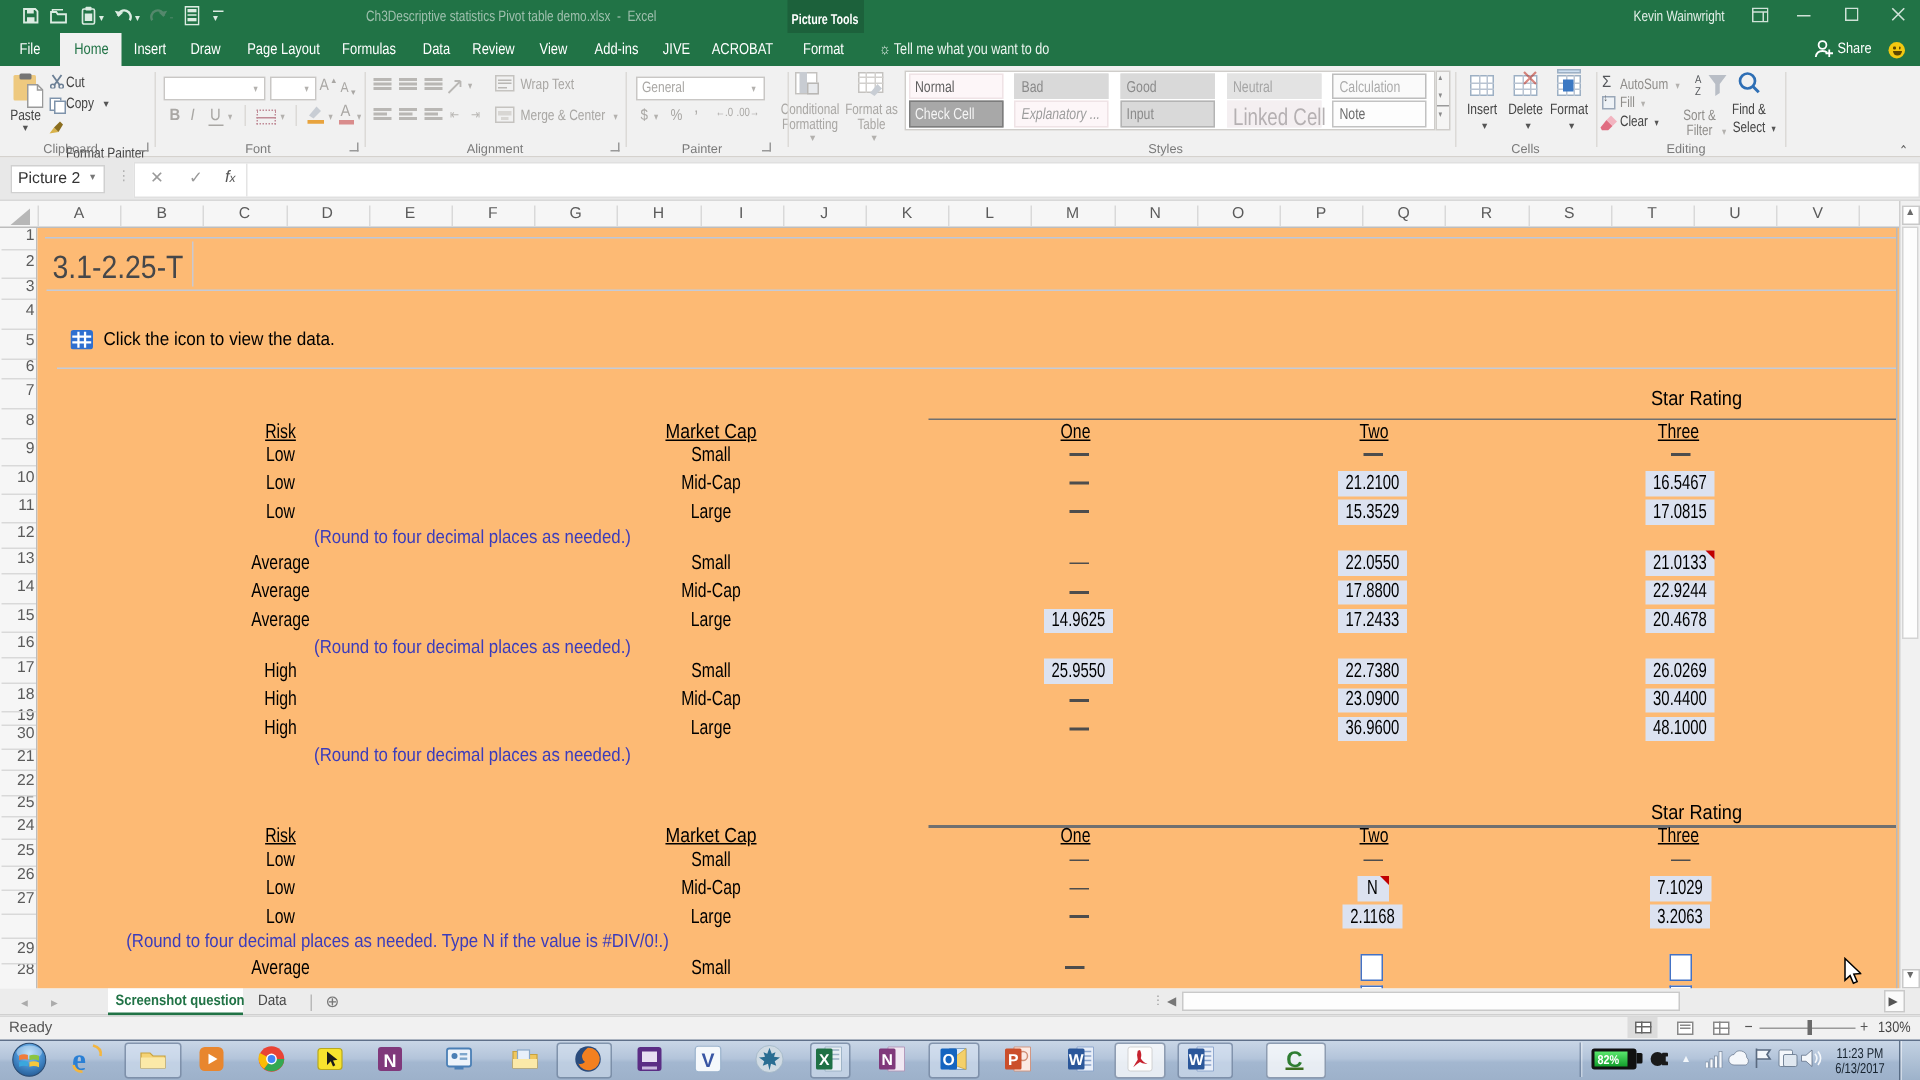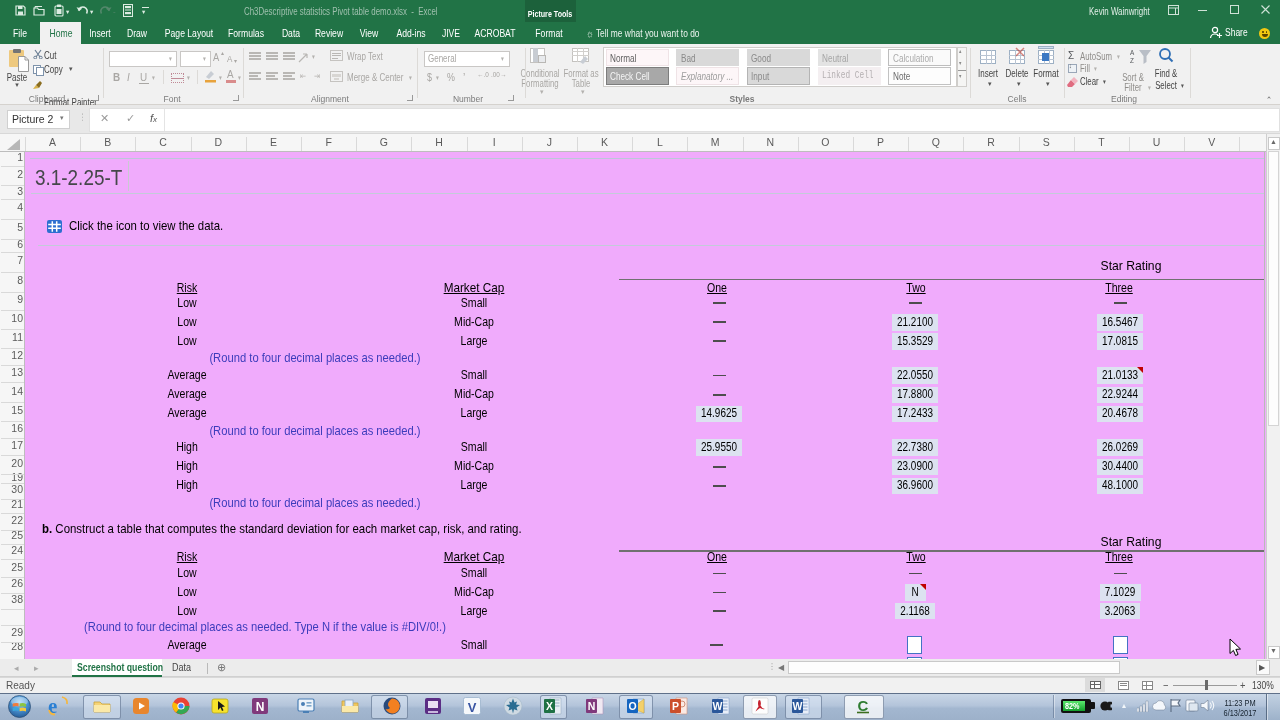--- a/index.html
+++ b/index.html
@@ -16,21 +16,21 @@
 
 #fbar{left:0;top:105px;width:1280px;height:29px;background:#e8e8e8;border-bottom:1px solid #d8d8d8;box-sizing:border-box;}
 
 #colhdr{left:0;top:134px;width:1266px;height:18px;background:#f6f6f6;border-bottom:1px solid #bdbdbd;box-sizing:border-box;}
 .chl{position:absolute;top:2px;font-size:10.5px;color:#5b5b5b;transform:translateX(-50%);}
 .cvl{position:absolute;top:3px;width:1px;height:14px;background:#d9d9d9;}
 #rowhdr{left:0;top:152px;width:25px;height:507px;background:#f6f6f6;border-right:1px solid #bdbdbd;box-sizing:border-box;}
 .rhl{position:absolute;left:0;width:23px;text-align:right;font-size:10.5px;color:#5b5b5b;}
 .rhsep{position:absolute;left:1px;width:23px;height:1px;background:#d9d9d9;}
 
-#sheet{left:25px;top:152px;width:1241px;height:507px;background:#f0abfc;overflow:hidden;}
+#sheet{left:25px;top:152px;width:1241px;height:507px;background:#fdba74;overflow:hidden;}
 .abox{position:absolute;background:#dce2f0;}
 .hline{position:absolute;height:1px;}
 
 #tabbar{left:0;top:659px;width:1280px;height:18px;background:#ececec;border-bottom:1px solid #d0d0d0;box-sizing:border-box;}
 #statusbar{left:0;top:677px;width:1280px;height:16px;background:#f1f1f1;border-top:1px solid #d8d8d8;box-sizing:border-box;}
 #taskbar{left:0;top:693px;width:1280px;height:27px;background:linear-gradient(#c9d6e6 0%,#b3c4da 45%,#a3b7d0 55%,#9db1ca 100%);border-top:1px solid #5f7089;box-sizing:border-box;}
 </style></head>
 <body>
 <div id="app">
 
@@ -238,21 +238,21 @@
 <div class="t" style="left:822.1px;top:51.5px;font-size:10.5px;color:#a5a5a5;"><span class="sx" style="transform:scaleX(0.78);">Neutral</span></div>
 <div class="ab" style="left:888.3px;top:48.5px;width:63px;height:17.5px;background:#fafafa;border:1px solid #bdbdbd;box-sizing:border-box;"></div>
 <div class="t" style="left:892.8px;top:51.5px;font-size:10.5px;color:#ababab;"><span class="sx" style="transform:scaleX(0.78);">Calculation</span></div>
 <div class="ab" style="left:605.5px;top:67.1px;width:63px;height:17.5px;background:#a8a8a8;border:1px solid #7d7d7d;box-sizing:border-box;"></div>
 <div class="t" style="left:610.0px;top:70.1px;font-size:10.5px;color:#f5f5f5;"><span class="sx" style="transform:scaleX(0.78);">Check Cell</span></div>
 <div class="ab" style="left:676.2px;top:67.1px;width:63px;height:17.5px;background:#fdf6f8;border:1px solid #efe3e6;box-sizing:border-box;"></div>
 <div class="t" style="left:680.7px;top:70.1px;font-size:10.5px;color:#9d9d9d;font-style:italic;"><span class="sx" style="transform:scaleX(0.78);">Explanatory ...</span></div>
 <div class="ab" style="left:746.9px;top:67.1px;width:63px;height:17.5px;background:#d9d9d9;border:1px solid #b4b4b4;box-sizing:border-box;"></div>
 <div class="t" style="left:751.4px;top:70.1px;font-size:10.5px;color:#8a8a8a;"><span class="sx" style="transform:scaleX(0.78);">Input</span></div>
 <div class="ab" style="left:817.6px;top:67.1px;width:63px;height:17.5px;background:#f4eff1;border:1px solid #f4eff1;box-sizing:border-box;"></div>
-<div class="t" style="left:822.1px;top:70.1px;font-size:10px;color:#b5b0b2;font-family:Liberation Mono, monospace;"><span class="sx" style="transform:scaleX(0.78);">Linked Cell</span></div>
+<div class="t" style="left:822.1px;top:70.1px;font-size:16px;color:#b5b0b2;"><span class="sx" style="transform:scaleX(0.78);">Linked Cell</span></div>
 <div class="ab" style="left:888.3px;top:67.1px;width:63px;height:17.5px;background:#fdfdfd;border:1px solid #c2c2c2;box-sizing:border-box;"></div>
 <div class="t" style="left:892.8px;top:70.1px;font-size:10.5px;color:#6b6b6b;"><span class="sx" style="transform:scaleX(0.78);">Note</span></div>
 <div class="ab" style="left:957px;top:47px;width:10px;height:40px;background:#f5f5f4;border:1px solid #cfcdca;box-sizing:border-box;"></div>
 <div class="t" style="left:959px;top:47px;font-size:6px;color:#8a8a8a;"><span class="sx" style="transform:scaleX(0.8);">▴</span></div>
 <div class="t" style="left:959px;top:59px;font-size:6px;color:#8a8a8a;"><span class="sx" style="transform:scaleX(0.8);">▾</span></div>
 <div class="t" style="left:959px;top:72px;font-size:6px;color:#8a8a8a;"><span class="sx" style="transform:scaleX(0.8);">▾</span></div>
 <div class="ab" style="left:958px;top:70px;width:8px;height:1px;background:#9a9a9a;"></div>
 <div class="ab" style="left:980px;top:50px;width:16px;height:14px;border:1px solid #9db0c4;box-sizing:border-box;background:#fff;"></div>
 <div class="ab" style="left:980px;top:54.5px;width:16px;height:1px;background:#b9c4d2;"></div>
 <div class="ab" style="left:980px;top:59px;width:16px;height:1px;background:#b9c4d2;"></div>
@@ -313,22 +313,22 @@
 <div class="gsep" style="left:103px;"></div>
 <div class="gsep" style="left:243px;"></div>
 <div class="gsep" style="left:417px;"></div>
 <div class="gsep" style="left:525px;"></div>
 <div class="gsep" style="left:970px;"></div>
 <div class="gsep" style="left:1064px;"></div>
 <div class="gsep" style="left:1190px;"></div>
 <div class="glabel" style="left:47px;">Clipboard</div>
 <div class="glabel" style="left:172px;">Font</div>
 <div class="glabel" style="left:330px;">Alignment</div>
-<div class="glabel" style="left:468px;">Number</div>
-<div class="glabel" style="left:742px;font-weight:bold;">Styles</div>
+<div class="glabel" style="left:468px;">Painter</div>
+<div class="glabel" style="left:777px;">Styles</div>
 <div class="glabel" style="left:1017px;">Cells</div>
 <div class="glabel" style="left:1124px;">Editing</div>
 
 <div class="ab" id="fbar"></div>
 <div class="ab" style="left:7px;top:110px;width:63px;height:19px;background:#fff;border:1px solid #d0d0d0;box-sizing:border-box;"></div>
 <div class="t" style="left:12px;top:113px;font-size:10.5px;color:#333;">Picture 2</div>
 <div class="t" style="left:60px;top:114px;font-size:7px;color:#777;">▾</div>
 <div class="ab" style="left:89px;top:108px;width:1191px;height:24px;background:#fff;border:1px solid #e0e0e0;box-sizing:border-box;"></div>
 <div class="t" style="left:78px;top:112px;font-size:9px;color:#b0b0b0;">⋮</div>
 <div class="t" style="left:100px;top:112px;font-size:11px;color:#9a9a9a;">✕</div>
@@ -397,30 +397,30 @@
 <div class="rhl" style="top:122.3px;">8</div>
 <div class="rhl" style="top:141.2px;">9</div>
 <div class="rhl" style="top:159.8px;">10</div>
 <div class="rhl" style="top:178.9px;">11</div>
 <div class="rhl" style="top:197.1px;">12</div>
 <div class="rhl" style="top:214.2px;">13</div>
 <div class="rhl" style="top:232.5px;">14</div>
 <div class="rhl" style="top:251.6px;">15</div>
 <div class="rhl" style="top:269.6px;">16</div>
 <div class="rhl" style="top:286.8px;">17</div>
-<div class="rhl" style="top:304.9px;">20</div>
+<div class="rhl" style="top:304.9px;">18</div>
 <div class="rhl" style="top:319.1px;">19</div>
 <div class="rhl" style="top:331.4px;">30</div>
 <div class="rhl" style="top:346.4px;">21</div>
 <div class="rhl" style="top:362.0px;">22</div>
 <div class="rhl" style="top:377.2px;">25</div>
 <div class="rhl" style="top:392.0px;">24</div>
 <div class="rhl" style="top:408.5px;">25</div>
 <div class="rhl" style="top:425.0px;">26</div>
-<div class="rhl" style="top:441.2px;">38</div>
+<div class="rhl" style="top:441.2px;">27</div>
 <div class="rhl" style="top:457.2px;margin-top:31px;">28</div>
 <div class="rhl" style="top:473.5px;">29</div>
 <div class="rhsep" style="top:13.6px;"></div>
 <div class="rhsep" style="top:33.4px;"></div>
 <div class="rhsep" style="top:47.0px;"></div>
 <div class="rhsep" style="top:66.8px;"></div>
 <div class="rhsep" style="top:86.5px;"></div>
 <div class="rhsep" style="top:100.0px;"></div>
 <div class="rhsep" style="top:119.9px;"></div>
 <div class="rhsep" style="top:139.7px;"></div>
@@ -528,21 +528,20 @@
 <div class="t" style="left:162.0px;top:325.4px;font-size:13.5px;color:#000;transform:translateX(-50%) scaleX(0.78);">High</div>
 <div class="t" style="left:449.0px;top:325.4px;font-size:13.5px;color:#000;transform:translateX(-50%) scaleX(0.78);">Large</div>
 <div class="hline" style="left:687.5px;top:332.8px;width:13px;height:1.8px;background:#4d4d4d;"></div>
 <div class="abox" style="left:867.0px;top:325.6px;width:46px;height:16.5px;"></div>
 <div class="t" style="left:890.0px;top:325.4px;font-size:13.6px;color:#000;transform:translateX(-50%) scaleX(0.73);">36.9600</div>
 <div class="abox" style="left:1072.0px;top:325.6px;width:46px;height:16.5px;"></div>
 <div class="t" style="left:1095.0px;top:325.4px;font-size:13.6px;color:#000;transform:translateX(-50%) scaleX(0.73);">48.1000</div>
 <div class="t" style="left:290.0px;top:199.2px;font-size:12.6px;color:#3c3cbb;transform:translateX(-50%) scaleX(0.89);">(Round to four decimal places as needed.)</div>
 <div class="t" style="left:290.0px;top:272.2px;font-size:12.6px;color:#3c3cbb;transform:translateX(-50%) scaleX(0.89);">(Round to four decimal places as needed.)</div>
 <div class="t" style="left:290.0px;top:343.7px;font-size:12.6px;color:#3c3cbb;transform:translateX(-50%) scaleX(0.89);">(Round to four decimal places as needed.)</div>
-<div class="t" style="left:16.5px;top:369.7px;font-size:12.35px;color:#000;"><span class="sx" style="transform:scaleX(0.927);"><b>b.</b> Construct a table that computes the standard deviation for each market cap, risk, and rating.</span></div>
 <div class="t" style="left:1106.0px;top:381.6px;font-size:13.5px;color:#000;transform:translateX(-50%) scaleX(0.9);">Star Rating</div>
 <div class="hline" style="left:594px;top:398.4px;width:645px;height:1.4px;background:#707070;"></div>
 <div class="t" style="left:162.0px;top:397.1px;font-size:13.5px;color:#000;text-decoration:underline;transform:translateX(-50%) scaleX(0.78);">Risk</div>
 <div class="t" style="left:449.0px;top:397.1px;font-size:13.5px;color:#000;text-decoration:underline;transform:translateX(-50%) scaleX(0.87);">Market Cap</div>
 <div class="t" style="left:692.0px;top:397.1px;font-size:13.5px;color:#000;text-decoration:underline;transform:translateX(-50%) scaleX(0.78);">One</div>
 <div class="t" style="left:891.0px;top:397.1px;font-size:13.5px;color:#000;text-decoration:underline;transform:translateX(-50%) scaleX(0.78);">Two</div>
 <div class="t" style="left:1094.0px;top:397.1px;font-size:13.5px;color:#000;text-decoration:underline;transform:translateX(-50%) scaleX(0.78);">Three</div>
 <div class="t" style="left:162.0px;top:413.1px;font-size:13.5px;color:#000;transform:translateX(-50%) scaleX(0.78);">Low</div>
 <div class="t" style="left:449.0px;top:413.1px;font-size:13.5px;color:#000;transform:translateX(-50%) scaleX(0.78);">Small</div>
 <div class="hline" style="left:687.5px;top:420.5px;width:13px;height:1.8px;background:#4d4d4d;"></div>

